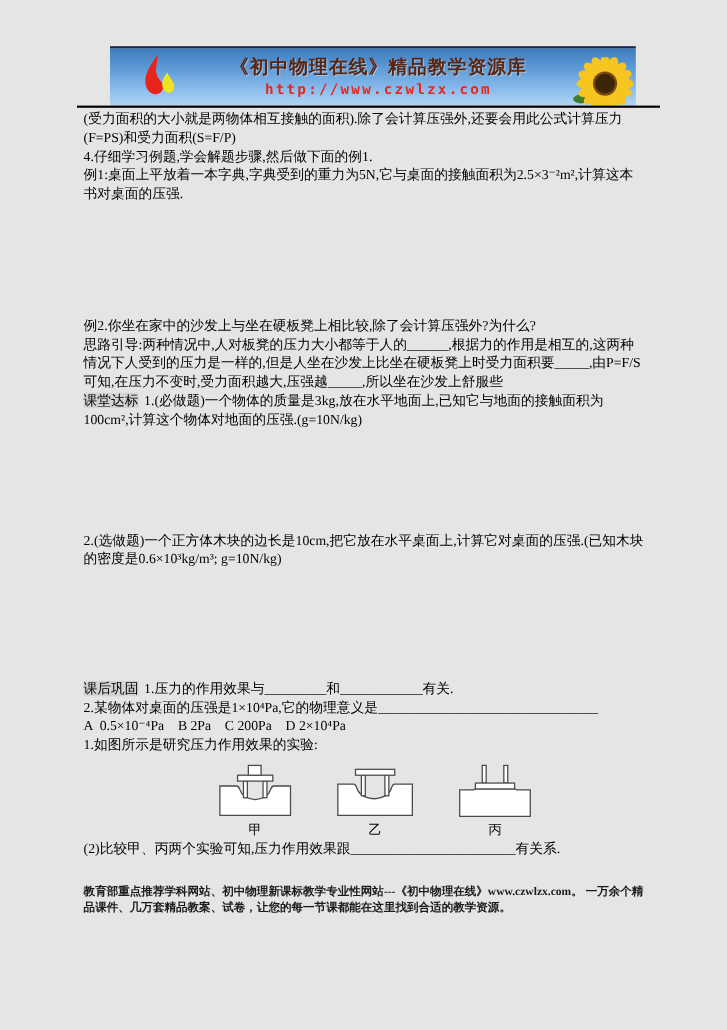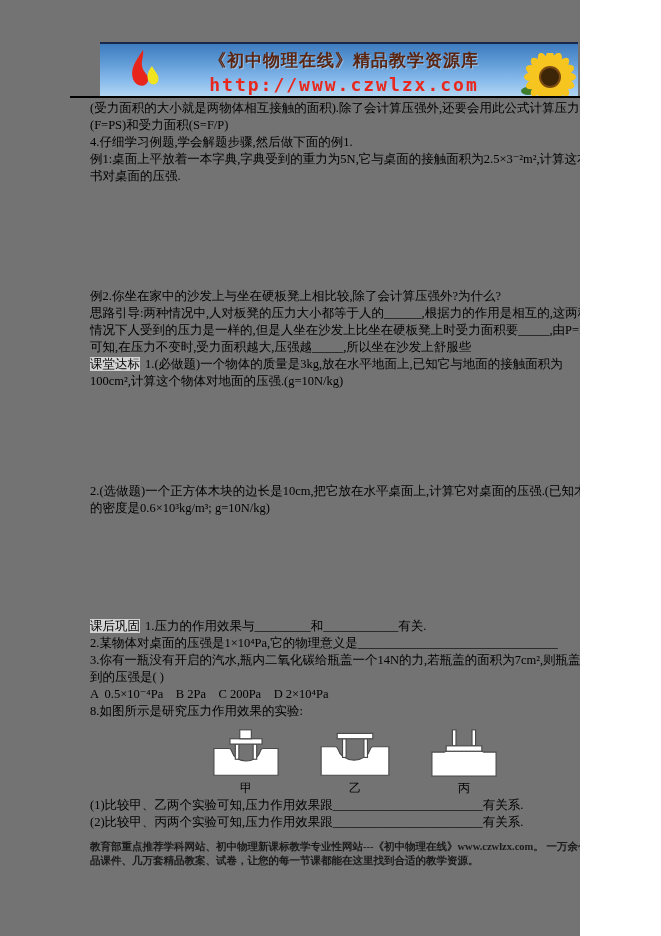--- a/index.html
+++ b/index.html
@@ -1,51 +1,51 @@
 <!DOCTYPE html>
 <html><head>
 <meta charset="utf-8">
 <style>
   html,body { margin:0; padding:0; background:#fff; }
   body { width:661px; height:936px; font-family:"Liberation Serif","DejaVu Serif",serif; color:#000; }
-  .page { position:relative; width:580px; height:936px; background:#737373; overflow:hidden; }
+  .page { position:relative; width:661px; height:936px; background:#e5e5e5; overflow:hidden; }
 
   
   .banner { position:absolute; left:100px; top:42px; width:478px; height:53px;
     background:linear-gradient(180deg,#3e7cc0 0%,#5f9bd6 35%,#8abced 70%,#b4d7f2 100%);
     border-top:2px solid #18294d; overflow:hidden; }
   .banner-text { position:absolute; left:70px; right:60px; top:0; bottom:0; text-align:center; }
   .banner-title { margin-top:5px; font-size:17px; font-weight:bold; color:#5a2511;
     letter-spacing:1px; text-shadow:1px 1px 0 rgba(255,255,255,.35); white-space:nowrap; }
-  .banner-url { margin-top:2px; font-size:18px; font-weight:bold; color:#e8281c;
+  .banner-url { margin-top:2px; font-size:13px; font-weight:bold; color:#e8281c;
     letter-spacing:2px; font-family:"DejaVu Sans Mono",monospace; white-space:nowrap; }
   .logo { position:absolute; left:24px; top:5px; }
   .sunflower { position:absolute; right:2px; bottom:-4px; }
 
   .rule { position:absolute; left:70px; top:96px; width:530px; height:2px; background:#000; }
 
   
-  .content { position:absolute; left:90px; top:100px; width:512px; font-size:12.5px; line-height:17px; }
+  .content { position:absolute; left:76px; top:100px; width:512px; font-size:12.5px; line-height:17px; }
   .content p { margin:0; }
   .hl { background:#d4d4d4; margin-right:5px; }
   .pre { white-space:pre-wrap; }
   .sp-a { height:103px; }  
   .sp-b { height:93px; }   
   .sp-c { height:101px; }  
 
   
   .figures { display:flex; gap:27px; margin:4px 0 2px 115px; }
   .figure { width:82px; text-align:center; }
   .figure svg { display:block; margin:0 auto; }
   .fig-label { font-size:12px; line-height:13px; }
 
   .hw-sub { margin-top:1px; }
 
   
-  .footer { margin-top:9px; font-size:10.5px; line-height:14px; font-weight:bold; color:#1a1a1a; }
+  .footer { margin-top:25px; font-size:10.5px; line-height:14px; font-weight:bold; color:#1a1a1a; }
 </style>
 </head>
 <body>
 
 <div class="page">
 
   <div class="banner">
     <div class="logo">
       <svg width="40" height="42" viewBox="0 0 40 42">
         <path d="M19,1 C11,13 6,20 9,30 C12,38 22,39 24,32 C26,26 19,24 18,17 C17,11 20,7 19,1 Z" fill="#e8251a"></path>
@@ -98,23 +98,22 @@
     <p><span class="hl">课堂达标</span><span>1.(必做题)一个物体的质量是3kg,放在水平地面上,已知它与地面的接触面积为100cm²,计算这个物体对地面的压强.(g=10N/kg)</span></p>
 
     <div class="sp-b"></div>
 
     <p>2.(选做题)一个正方体木块的边长是10cm,把它放在水平桌面上,计算它对桌面的压强.(已知木块的密度是0.6×10³kg/m³;  g=10N/kg)</p>
 
     <div class="sp-c"></div>
 
     <p><span class="hl">课后巩固</span><span>1.压力的作用效果与_________和____________有关.</span></p>
     <p>2.某物体对桌面的压强是1×10⁴Pa,它的物理意义是________________________________</p>
-    <p>3.你有一瓶没有开启的汽水,瓶内二氧化碳给瓶盖一个14N的力,若瓶盖的面积为7cm²,则瓶盖受到的压强是(      )</p>
     <p class="pre">A  0.5×10⁻⁴Pa    B 2Pa    C 200Pa    D 2×10⁴Pa</p>
-    <p>8.如图所示是研究压力作用效果的实验:</p>
+    <p>1.如图所示是研究压力作用效果的实验:</p>
 
     <div class="figures">
       <div class="figure">
         <svg width="82" height="58" viewBox="0 0 92 58" fill="#fff" stroke="#4a4a4a" stroke-width="1.3">
           <path d="M10,24 L27,24 Q29,24 30,27 Q33,37 46,38 Q59,37 62,27 Q63,24 65,24 L82,24 L82,54 L10,54 Z"></path>
           <rect x="34" y="19" width="4" height="17"></rect>
           <rect x="54" y="19" width="4" height="17"></rect>
           <rect x="28" y="13" width="36" height="6"></rect>
           <rect x="39" y="3" width="13" height="10"></rect>
         </svg>
@@ -133,19 +132,18 @@
         <svg width="82" height="58" viewBox="0 0 92 58" fill="#fff" stroke="#4a4a4a" stroke-width="1.3">
           <path d="M10,28 L24,28 Q25,27 27,27 L65,27 Q67,27 68,28 L82,28 L82,55 L10,55 Z"></path>
           <rect x="33" y="3" width="4" height="18"></rect>
           <rect x="55" y="3" width="4" height="18"></rect>
           <rect x="26" y="21" width="40" height="6"></rect>
         </svg>
         <div class="fig-label">丙</div>
       </div>
     </div>
 
-    <p class="hw-sub">(1)比较甲、乙两个实验可知,压力作用效果跟________________________有关系.</p>
     <p class="hw-sub">(2)比较甲、丙两个实验可知,压力作用效果跟________________________有关系.</p>
 
     <div class="footer">教育部重点推荐学科网站、初中物理新课标教学专业性网站---《初中物理在线》www.czwlzx.com。 一万余个精品课件、几万套精品教案、试卷，让您的每一节课都能在这里找到合适的教学资源。</div>
 
   </div>
 </div>
 
 </body></html>

